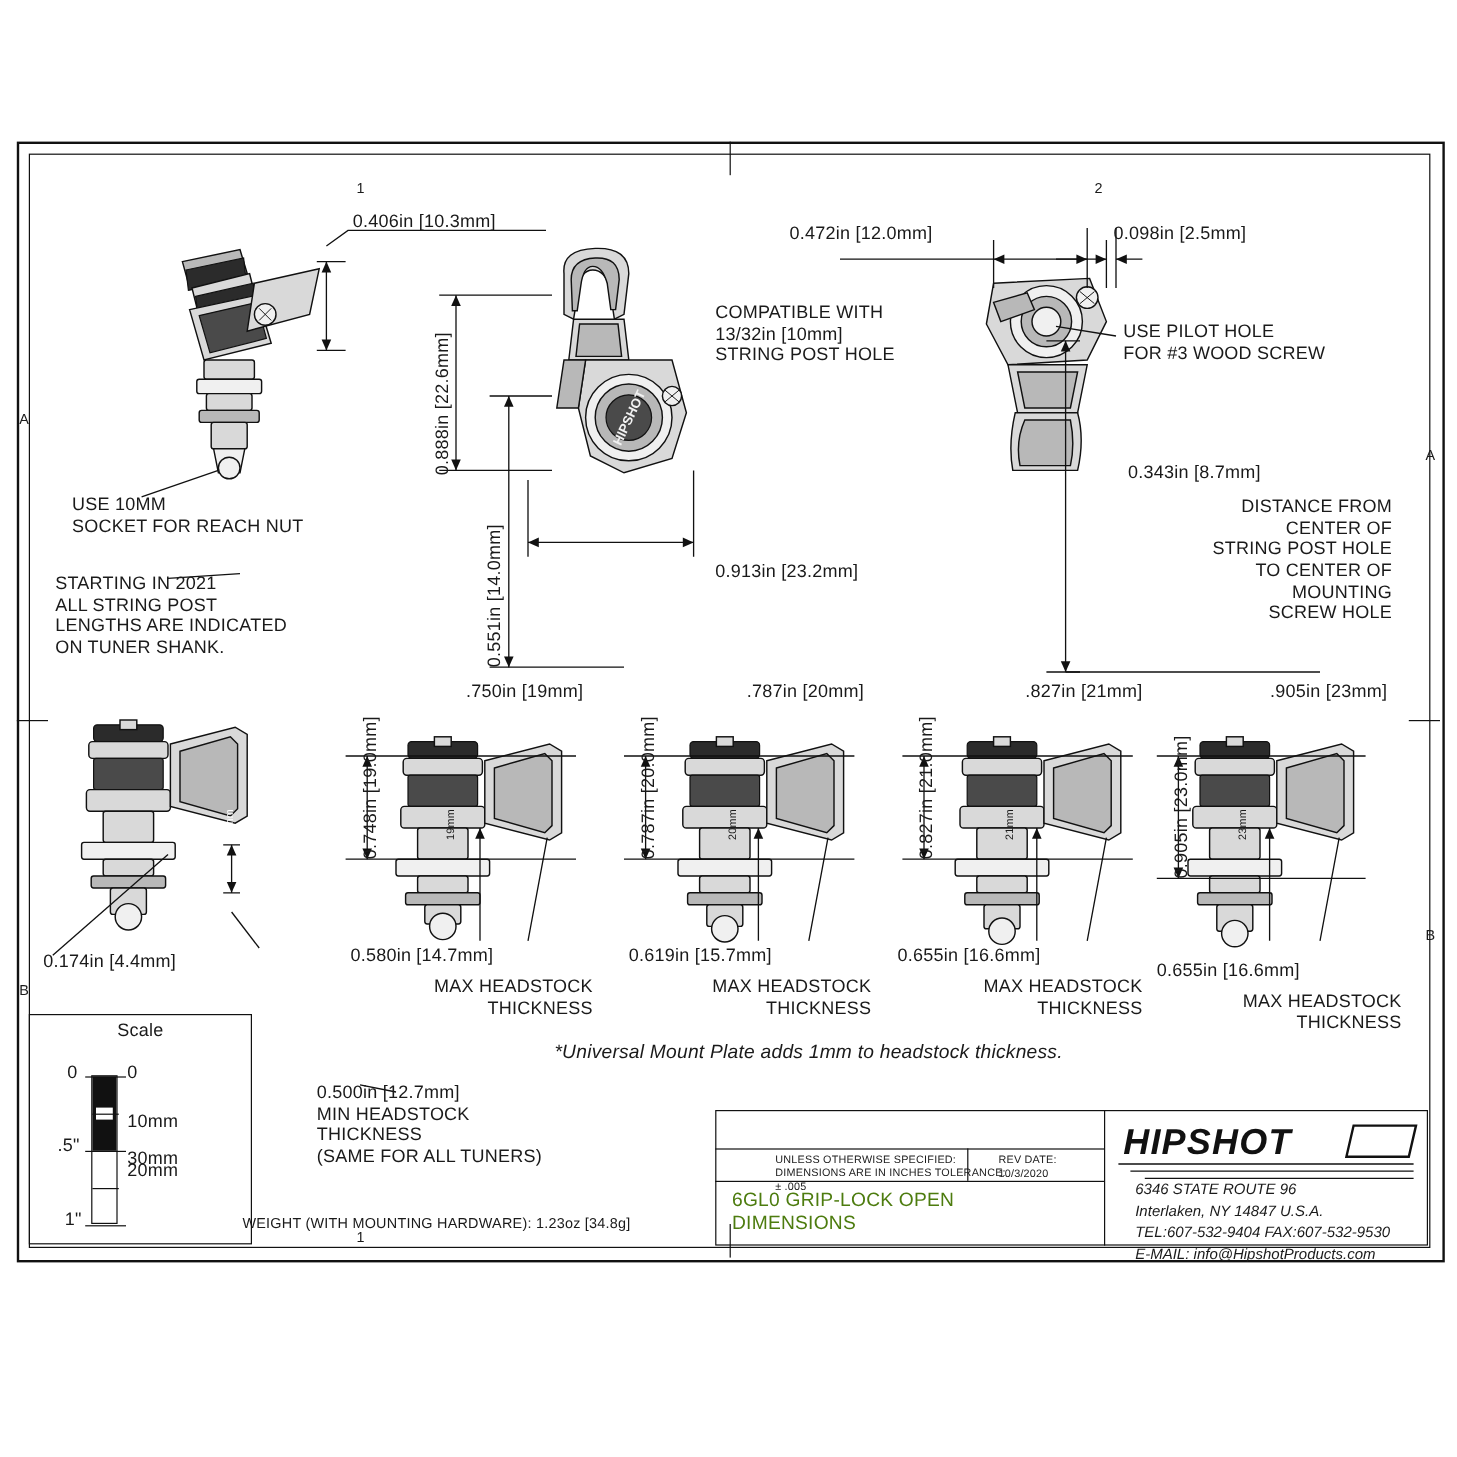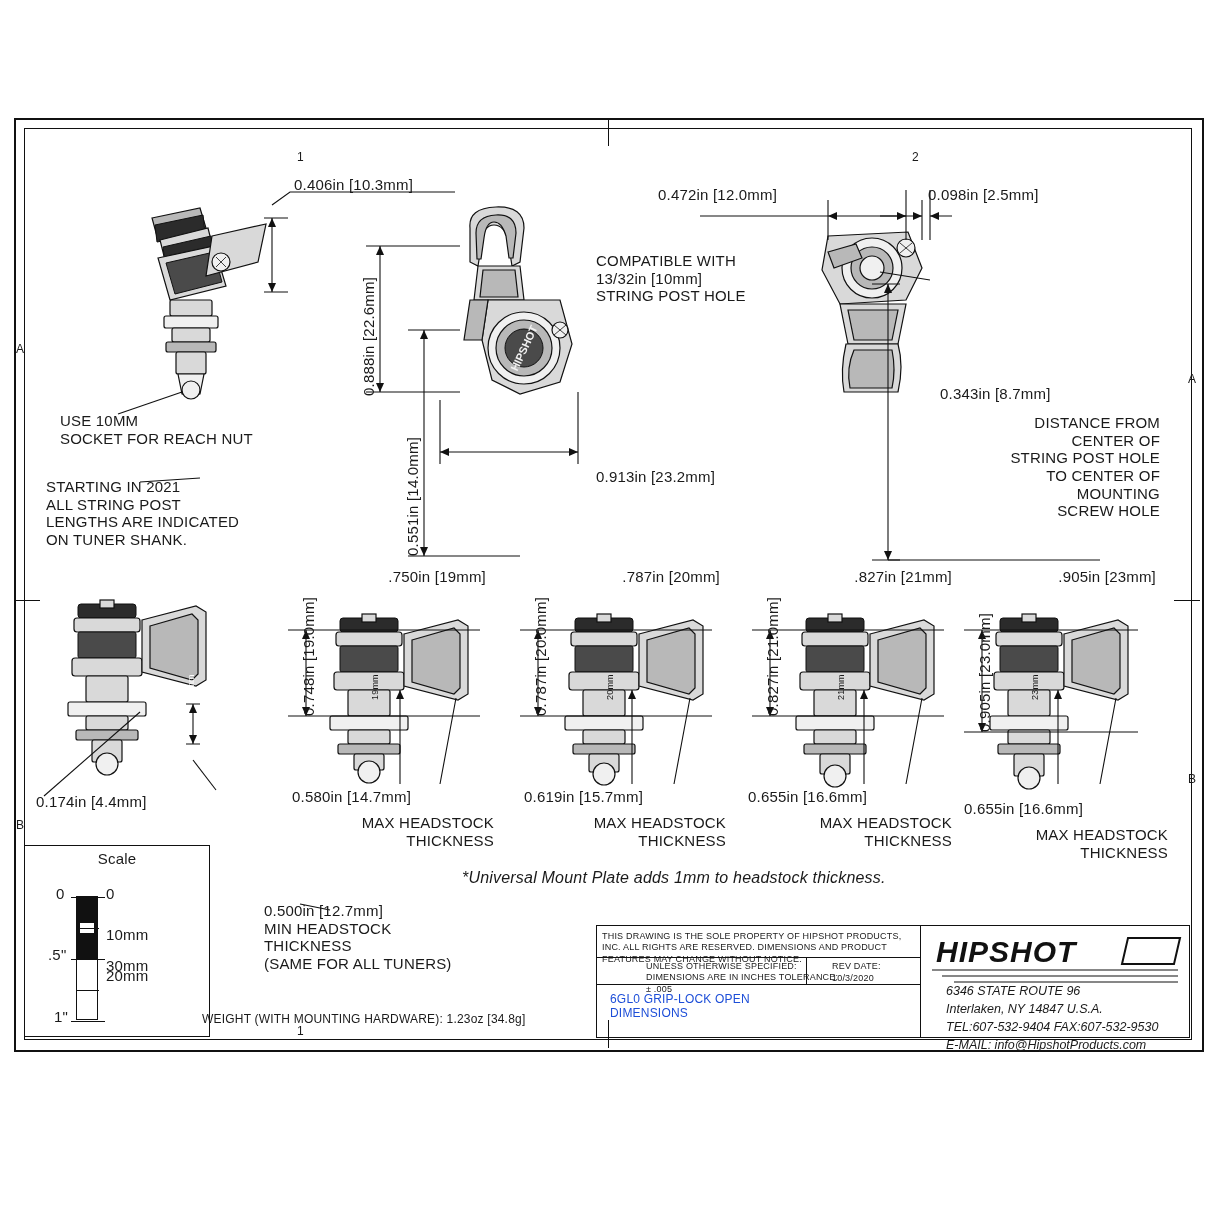--- a/index.html
+++ b/index.html
@@ -296,20 +296,22 @@
   <div class="abs txt" style="left:658px;top:186px;text-align:right;">0.472in [12.0mm]</div>
   <div class="abs txt" style="left:928px;top:186px;">0.098in [2.5mm]</div>
 
   <div class="abs txt vert" style="left:360px;top:396px;">0.888in [22.6mm]</div>
   <div class="abs txt vert" style="left:404px;top:556px;">0.551in [14.0mm]</div>
   <div class="abs txt" style="left:596px;top:440px;margin-top:28px;">0.913in [23.2mm]</div>
 
   <div class="abs txt" style="left:596px;top:252px;">COMPATIBLE WITH
 13/32in [10mm]
 STRING POST HOLE</div>
+  <div class="abs txt" style="left:936px;top:268px;">USE PILOT HOLE
+FOR #3 WOOD SCREW</div>
   <div class="abs txt" style="left:940px;top:385px;">0.343in [8.7mm]</div>
   <div class="abs txt ctr" style="left:920px;top:414px;width:240px;">DISTANCE FROM
 CENTER OF
 STRING POST HOLE
 TO CENTER OF
 MOUNTING
 SCREW HOLE</div>
 
   <div class="abs txt" style="left:60px;top:412px;">USE 10MM
 SOCKET FOR REACH NUT</div>
@@ -379,25 +381,24 @@
   <div class="abs txt" style="left:106px;top:926px;">10mm</div>
   <div class="abs txt" style="left:106px;top:967px;">20mm</div>
   <div class="abs txt" style="left:106px;top:957px;">30mm</div>
 
   <div class="abs tb"></div>
   <div class="abs tb-div-v"></div>
   <div class="abs tb-div-h1"></div>
   <div class="abs tb-div-h2"></div>
   <div class="abs tb-div-v2"></div>
 
-  <div class="abs txt xs" style="left:602px;top:931px;width:312px;white-space:normal;line-height:1.25;">THIS DRAWING IS THE SOLE PROPERTY OF HIPSHOT PRODUCTS, INC. ALL RIGHTS ARE RESERVED. DIMENSIONS AND PRODUCT FEATURES MAY CHANGE WITHOUT NOTICE.</div>
   <div class="abs txt xs" style="left:602px;top:961px;width:200px;white-space:normal;line-height:1.25;margin-left:44px;">UNLESS OTHERWISE SPECIFIED: DIMENSIONS ARE IN INCHES TOLERANCE:  ±  .005</div>
   <div class="abs txt xs" style="left:832px;top:961px;">REV DATE:</div>
   <div class="abs txt xs" style="left:832px;top:973px;">10/3/2020</div>
-  <div class="abs txt" style="left:610px;top:992px;font-size:12px;color:#1d4ed8;">6GL0 GRIP-LOCK OPEN
+  <div class="abs txt" style="left:610px;top:992px;font-size:16px;color:#4d7c0f;">6GL0 GRIP-LOCK OPEN
 DIMENSIONS</div>
 
   <svg class="abs logo" viewBox="0 0 258 106">
     <g>
       <text class="logotext" x="8" y="32">HIPSHOT</text>
       <path class="ln" d="M4 40 L250 40 M14 46 L250 46 M26 52 L250 52" stroke="#111" stroke-width="2"></path>
       <path d="M200 8 L252 8 L246 34 L194 34 Z" fill="none" stroke="#111" stroke-width="2"></path>
     </g>
   </svg>
   <div class="abs addr" style="left:946px;top:982px;">

